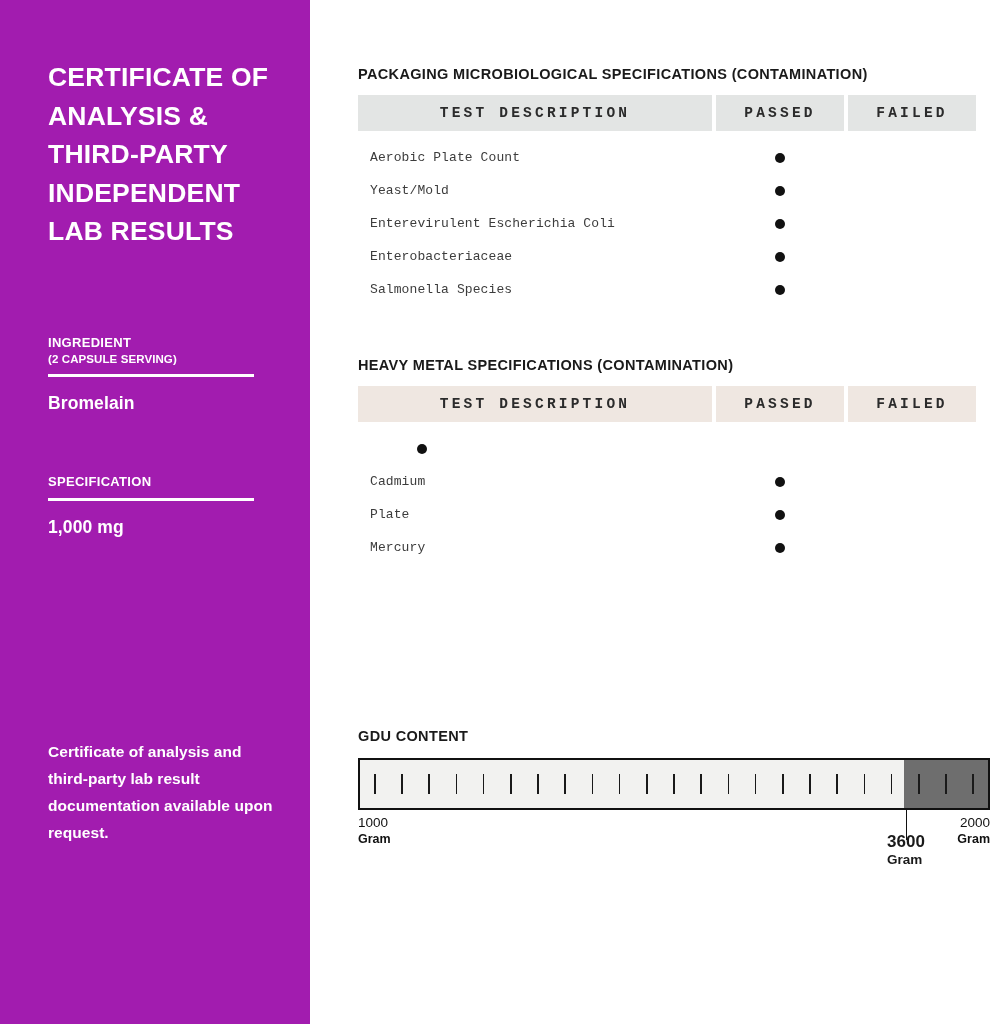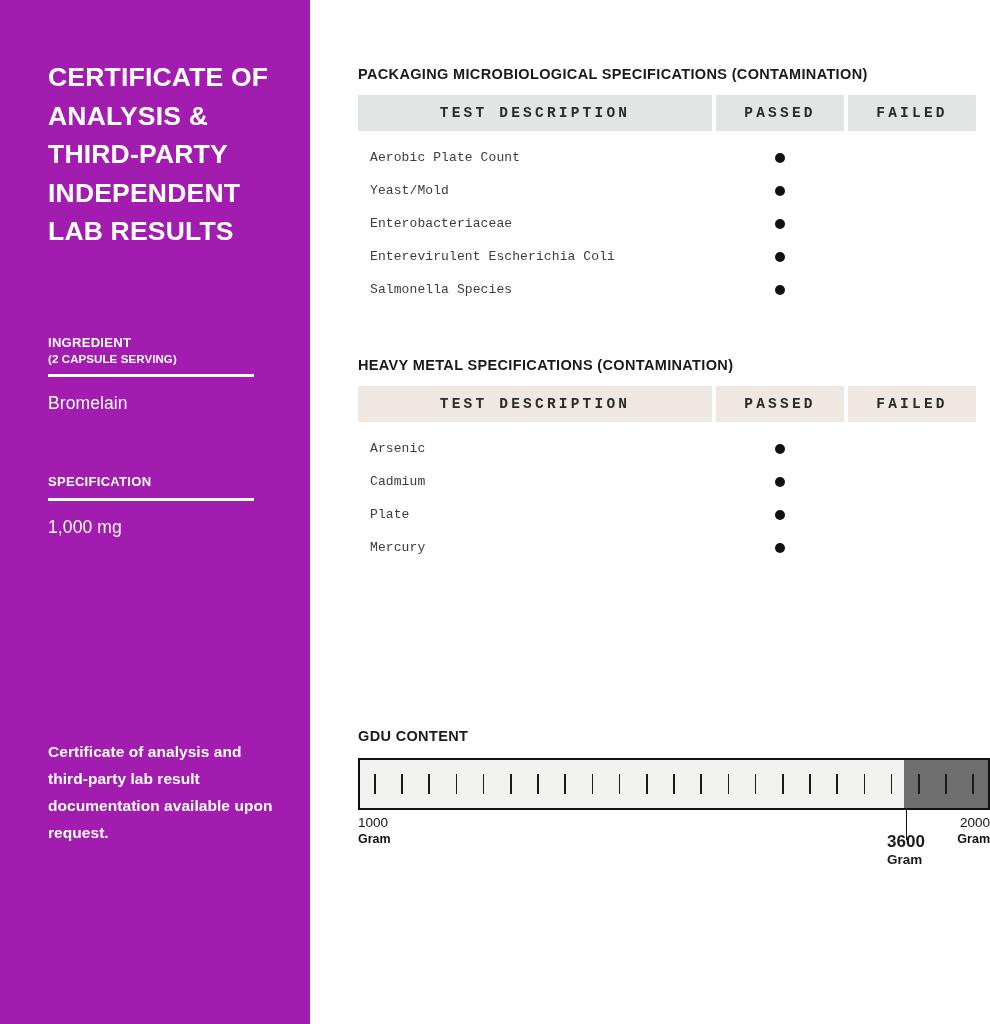--- a/index.html
+++ b/index.html
@@ -55,21 +55,21 @@
     text-transform: uppercase;
   }
   .rule {
     width: 206px;
     height: 3px;
     background: #ffffff;
     margin: 9px 0 0 0;
   }
   .block-value {
     font-size: 17.5px;
-    font-weight: normal;
+    font-weight: bold;
     margin: 16px 0 0 0;
     letter-spacing: 0.1px;
   }
   .ingredient-block { margin-top: 84px; }
   .spec-block { margin-top: 60px; }
   .footnote {
     position: absolute;
     left: 48px;
     top: 738px;
     width: 230px;
@@ -288,30 +288,30 @@
             <div class="row">
               <div class="cell-desc">Yeast/Mold</div>
               <div class="cell-mark">
                 <span class="dot"></span>
               </div>
               <div class="cell-mark last">
                 <span class="dot hidden"></span>
               </div>
             </div>
             <div class="row">
+              <div class="cell-desc">Enterevirulent Escherichia Coli</div>
+              <div class="cell-mark">
+                <span class="dot"></span>
+              </div>
+              <div class="cell-mark last">
+                <span class="dot hidden"></span>
+              </div>
+            </div>
+            <div class="row">
               <div class="cell-desc">Enterobacteriaceae</div>
-              <div class="cell-mark">
-                <span class="dot"></span>
-              </div>
-              <div class="cell-mark last">
-                <span class="dot hidden"></span>
-              </div>
-            </div>
-            <div class="row">
-              <div class="cell-desc">Enterevirulent Escherichia Coli</div>
               <div class="cell-mark">
                 <span class="dot"></span>
               </div>
               <div class="cell-mark last">
                 <span class="dot hidden"></span>
               </div>
             </div>
             <div class="row">
               <div class="cell-desc">Salmonella Species</div>
               <div class="cell-mark">
@@ -328,21 +328,20 @@
     <div class="section" style="top:357px;">
       <div class="section-title">HEAVY METAL SPECIFICATIONS (CONTAMINATION)</div>
       <div class="table">
         <div class="thead head-beige">
           <div class="th th-desc">TEST DESCRIPTION</div>
           <div class="th th-pass">PASSED</div>
           <div class="th th-fail">FAILED</div>
         </div>
         <div class="rows" id="metal-rows">
             <div class="row">
-              <div class="cell-desc">Arsenic</div>
               <div class="cell-mark">
                 <span class="dot"></span>
               </div>
               <div class="cell-mark last">
                 <span class="dot hidden"></span>
               </div>
             </div>
             <div class="row">
               <div class="cell-desc">Cadmium</div>
               <div class="cell-mark">

